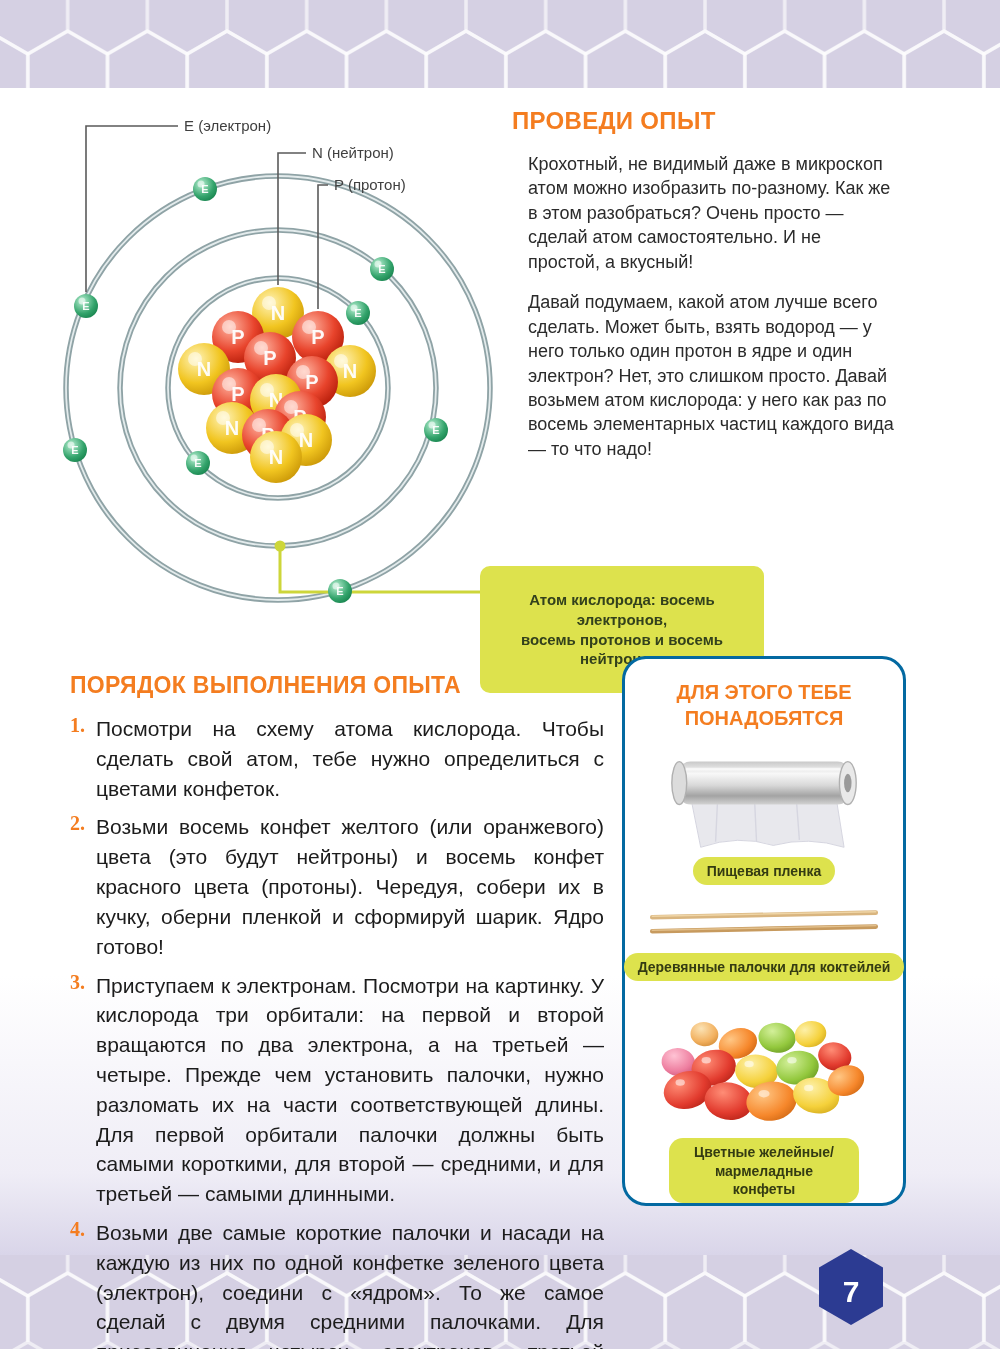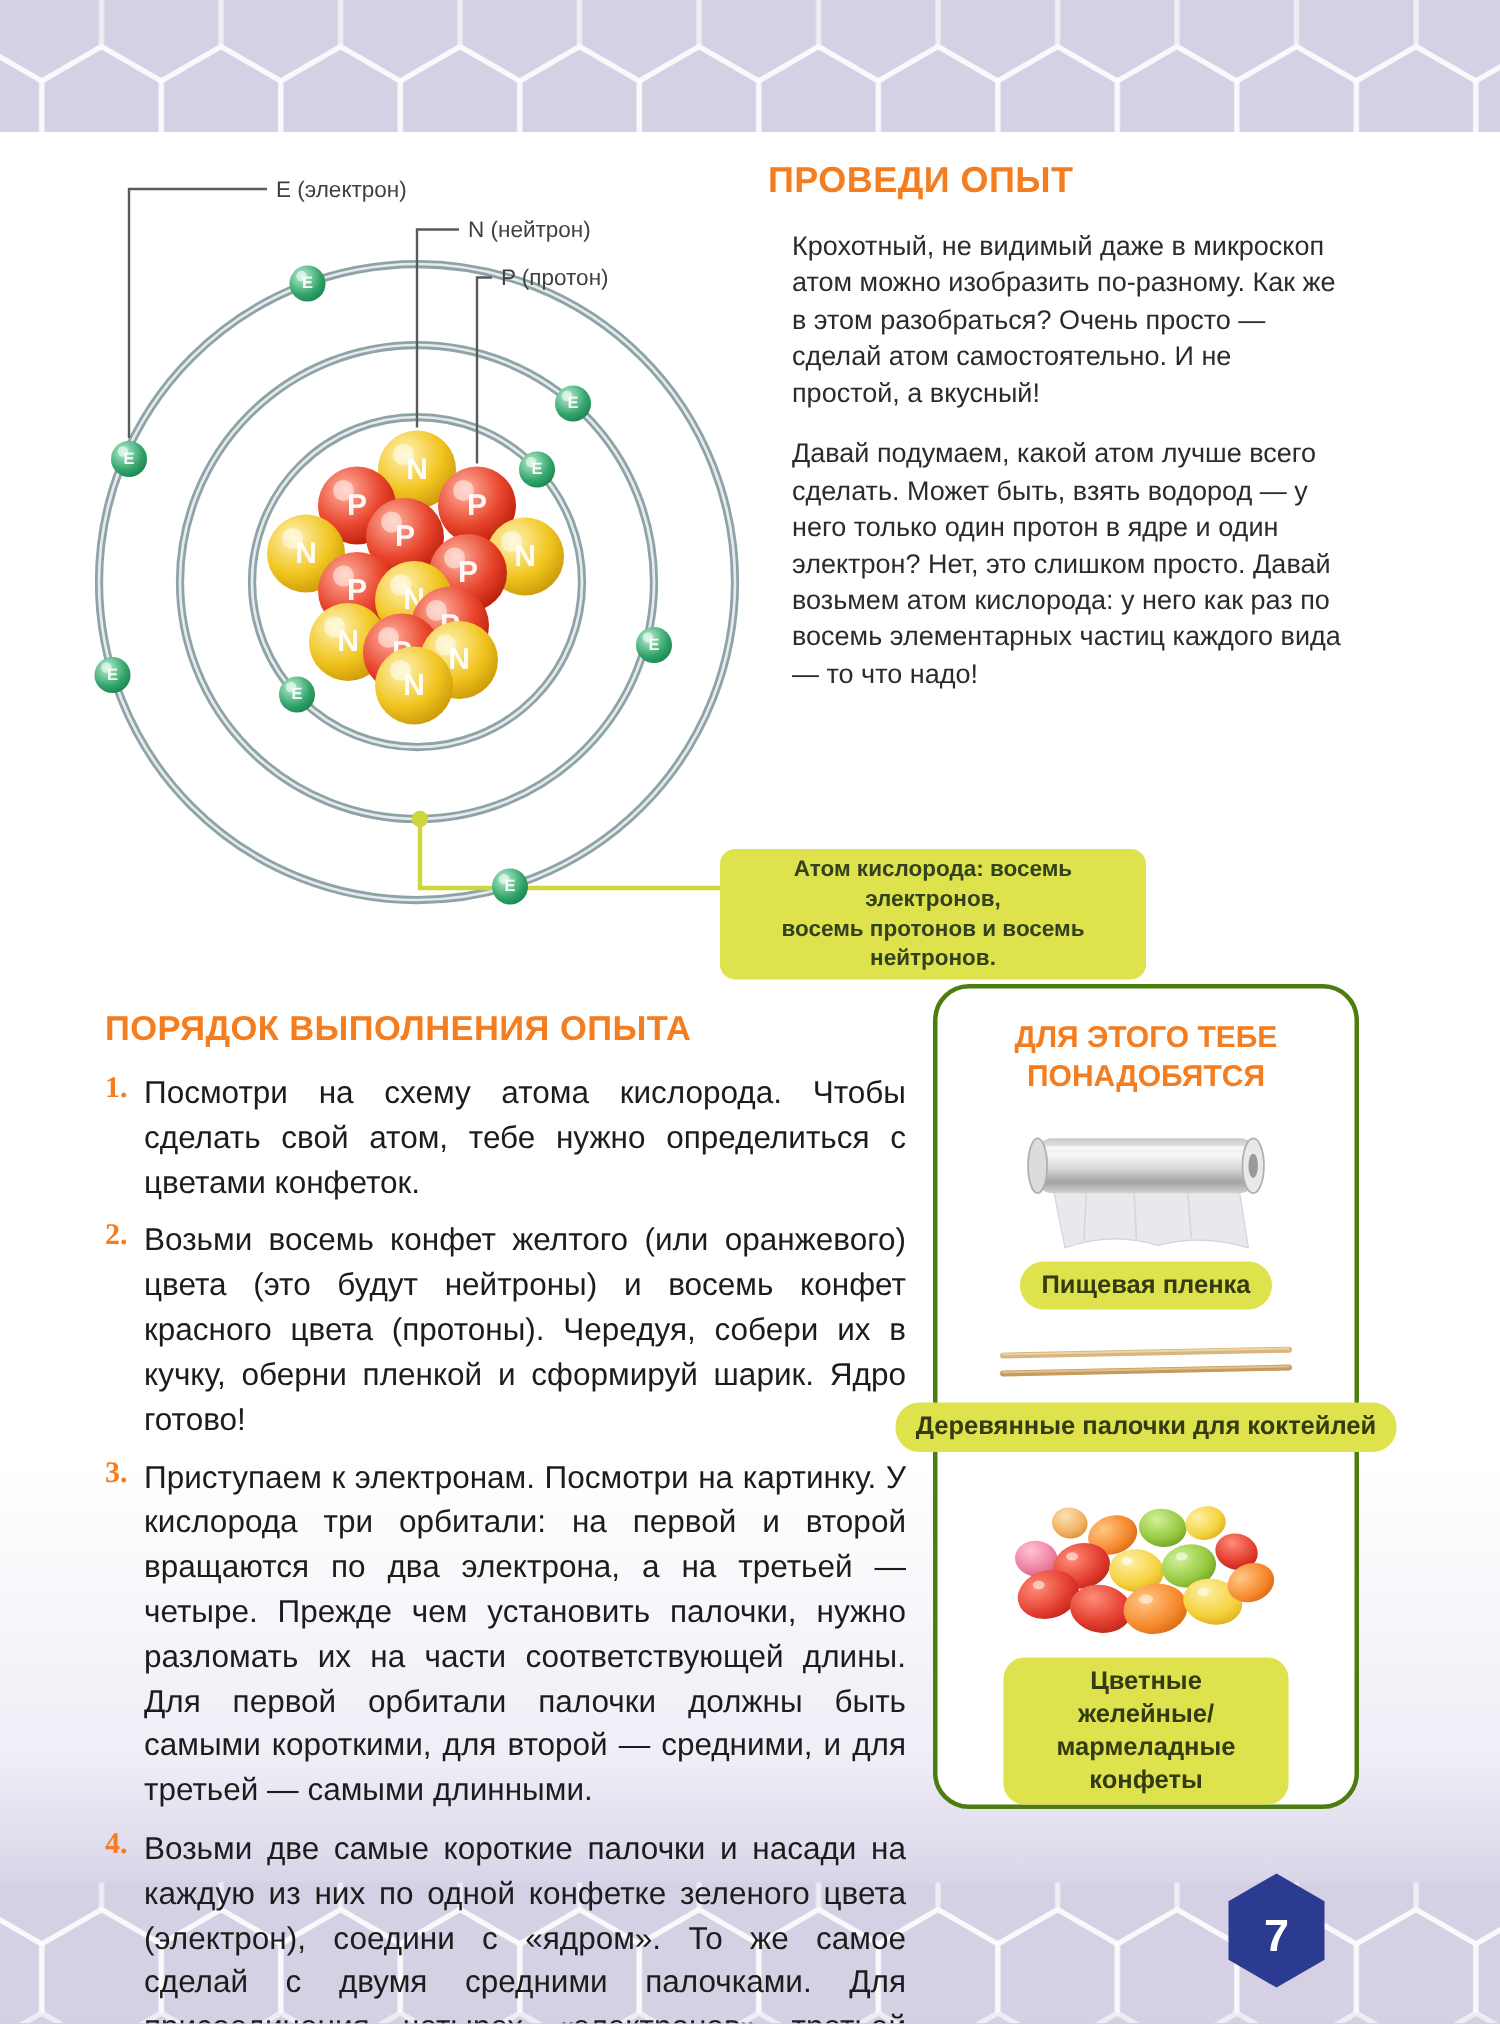--- a/index.html
+++ b/index.html
@@ -21,21 +21,21 @@
   
   #diagram { position:absolute; left:0; top:95px; }
   .diagram-label { font-size:15px; fill:#3f3f3f; }
   .ball-letter { font-weight:bold; fill:#ffffff; opacity:0.95; text-anchor:middle; dominant-baseline:central; }
 
   
   .callout {
     position:absolute; left:480px; top:566px; width:284px; min-height:62px;
     background:#dde24d; border-radius:10px;
     display:flex; flex-direction:column; justify-content:center; align-items:center;
-    padding:4px 10px; text-align:center;
+    padding:24px 10px; text-align:center;
     color:#33411c; font-weight:bold; font-size:15px; line-height:1.32;
   }
 
   
   .intro { position:absolute; left:512px; top:106px; width:400px; }
   .intro-title {
     color:#f47d20; font-weight:bold; font-size:24px; line-height:1.24; letter-spacing:.3px;
   }
   .intro-body { margin-top:13px; font-size:18px; color:#2b2b2b; line-height:1.36; }
   .intro-body p { margin:16px; }
@@ -51,30 +51,30 @@
     flex:0 0 26px; font-family:"Liberation Serif", serif; font-weight:bold;
     color:#f47d20; font-size:20px; line-height:1.15;
   }
   .step-text {
     font-size:21px; color:#1c1c1c; line-height:1.42; text-align:justify;
   }
 
   
   .materials {
     position:absolute; left:622px; top:656px; width:284px; height:550px;
-    background:#ffffff; border:3px solid #4d7c0f; border-radius:24px;
+    background:#ffffff; border:3px solid #0369a1; border-radius:24px;
     display:flex; flex-direction:column; align-items:center;
     padding-top:20px;
   }
   .materials-title {
     color:#f47d20; font-weight:bold; font-size:20px; line-height:1.3; text-align:center;
   }
   .pill {
     background:#dde24d; border-radius:16px; padding:5px 14px;
-    font-weight:bold; font-size:17px; color:#343b12; text-align:center; line-height:1.3;
+    font-weight:bold; font-size:14px; color:#343b12; text-align:center; line-height:1.3;
     white-space:nowrap;
   }
   .pill.two-line { white-space:normal; width:190px; border-radius:14px; }
 
   
   .page-hex { position:absolute; left:818px; top:1248px; }
 </style>
 </head>
 <body>
 

